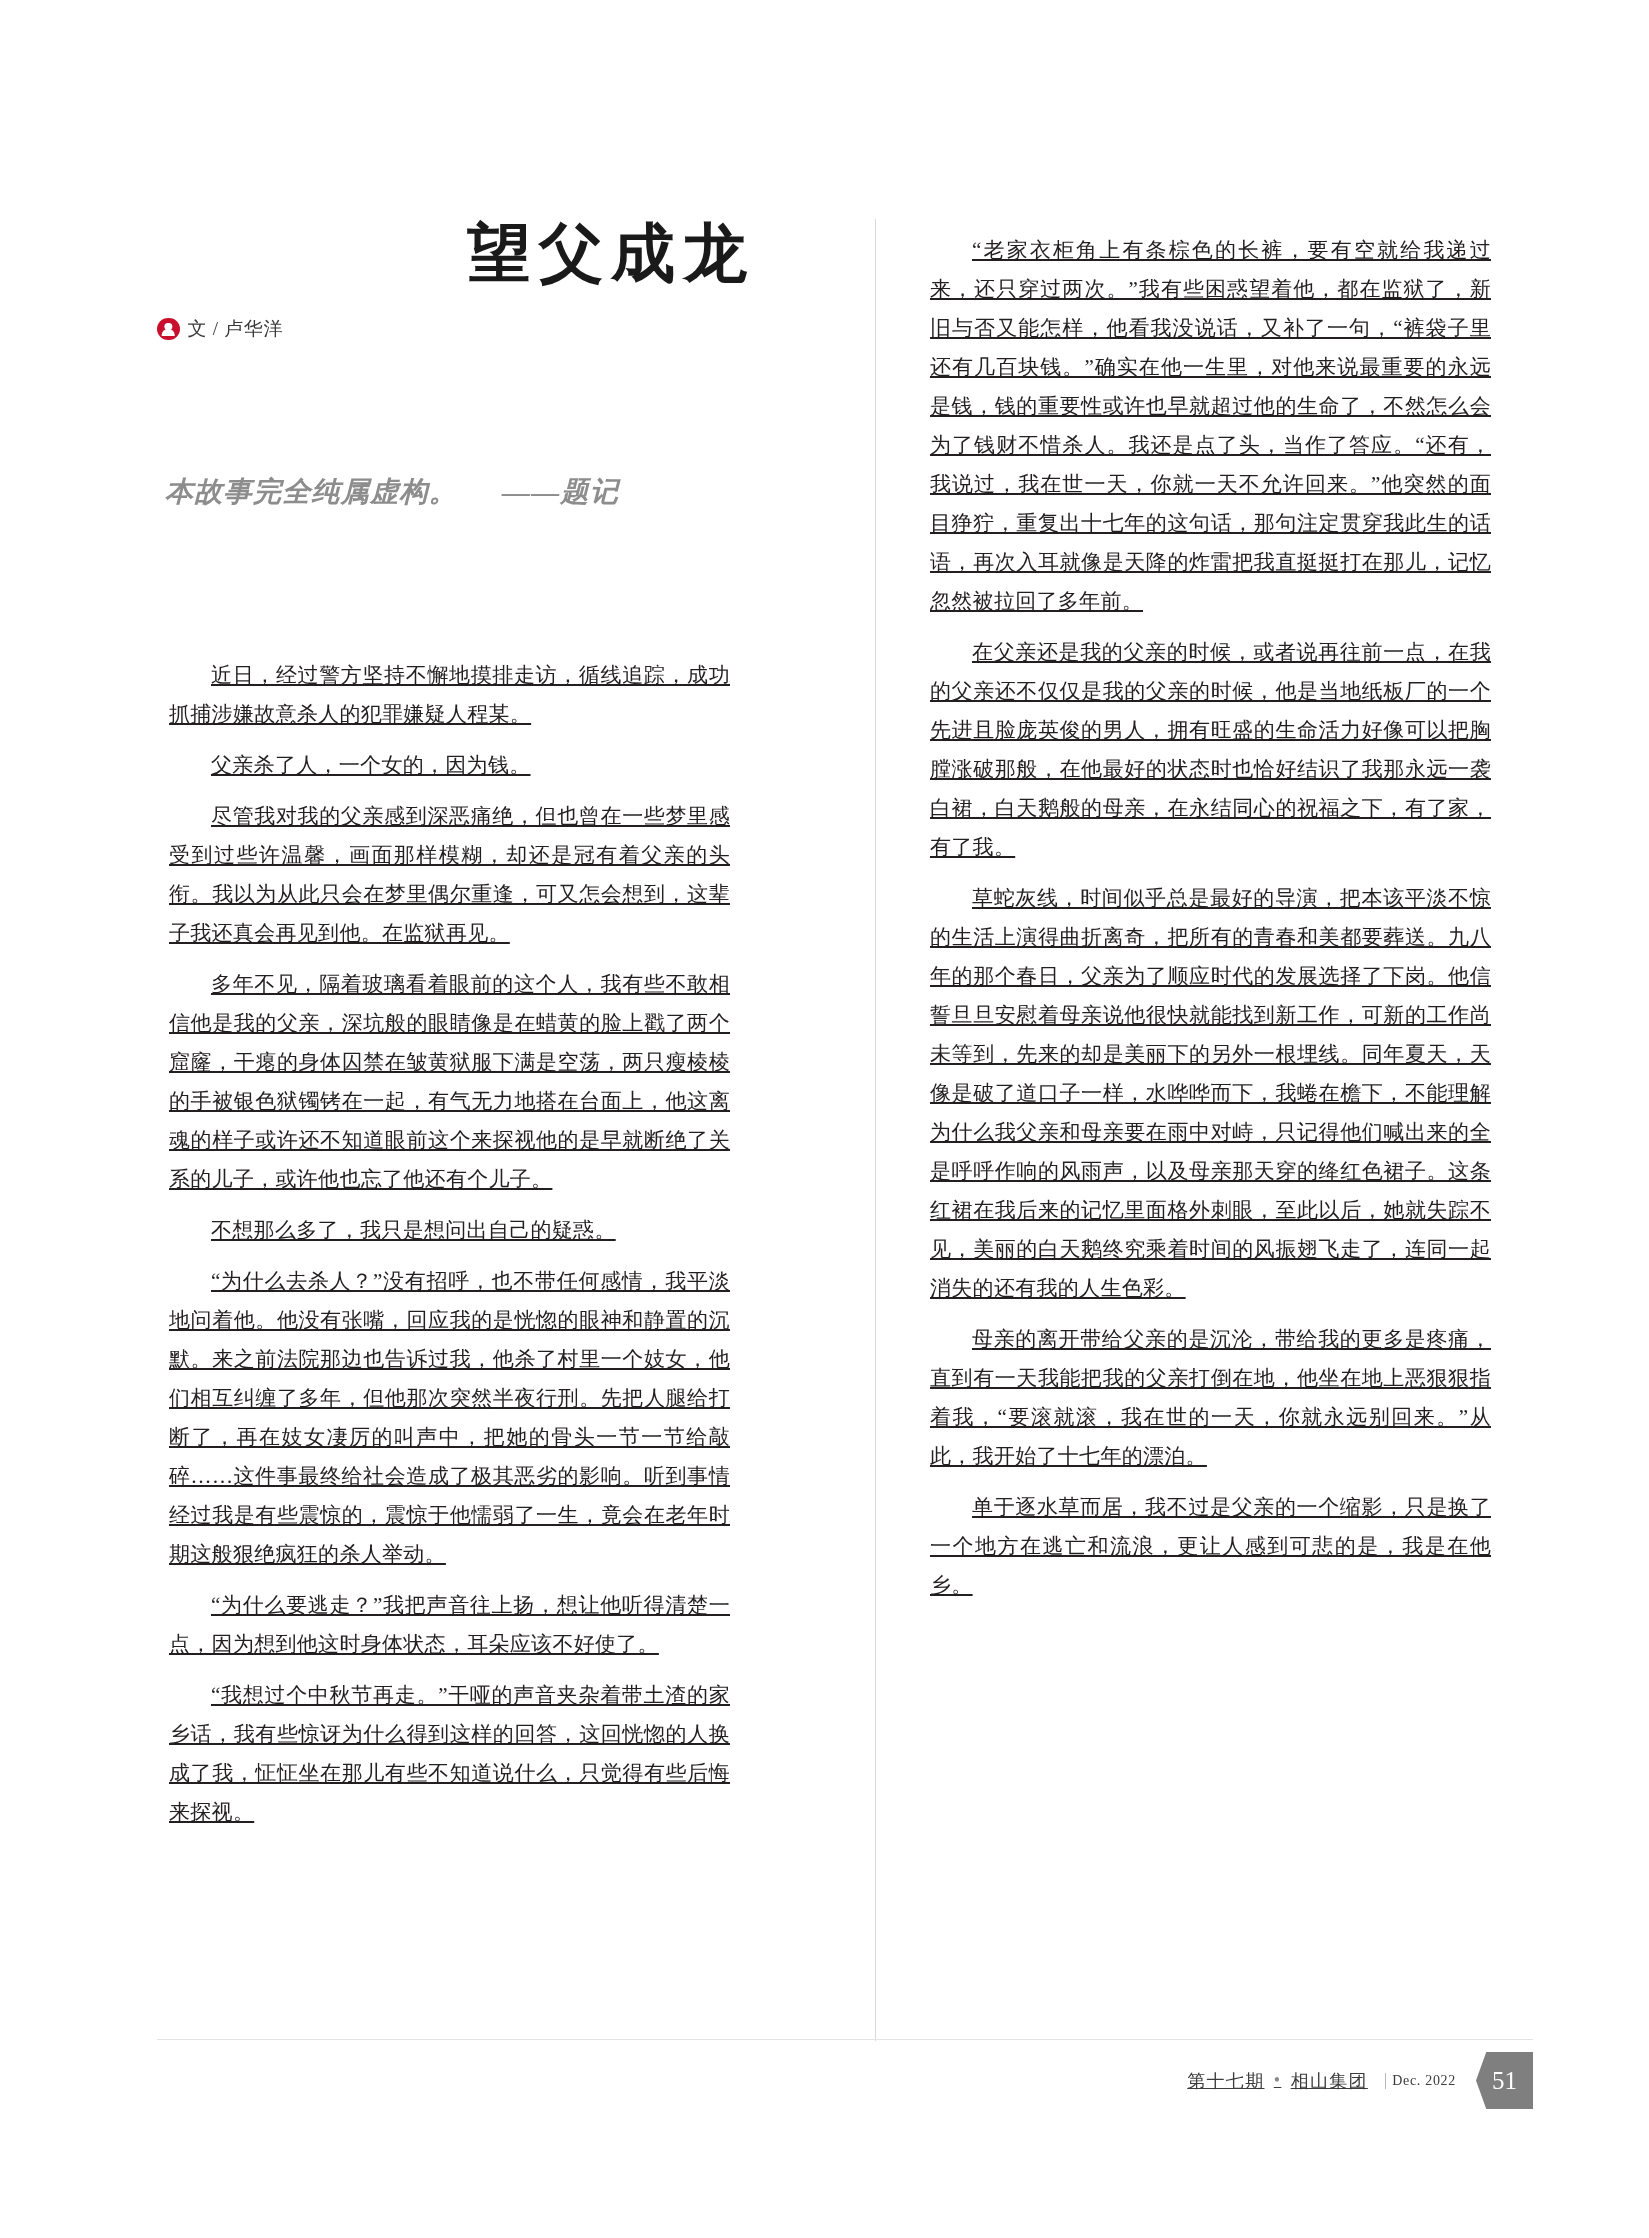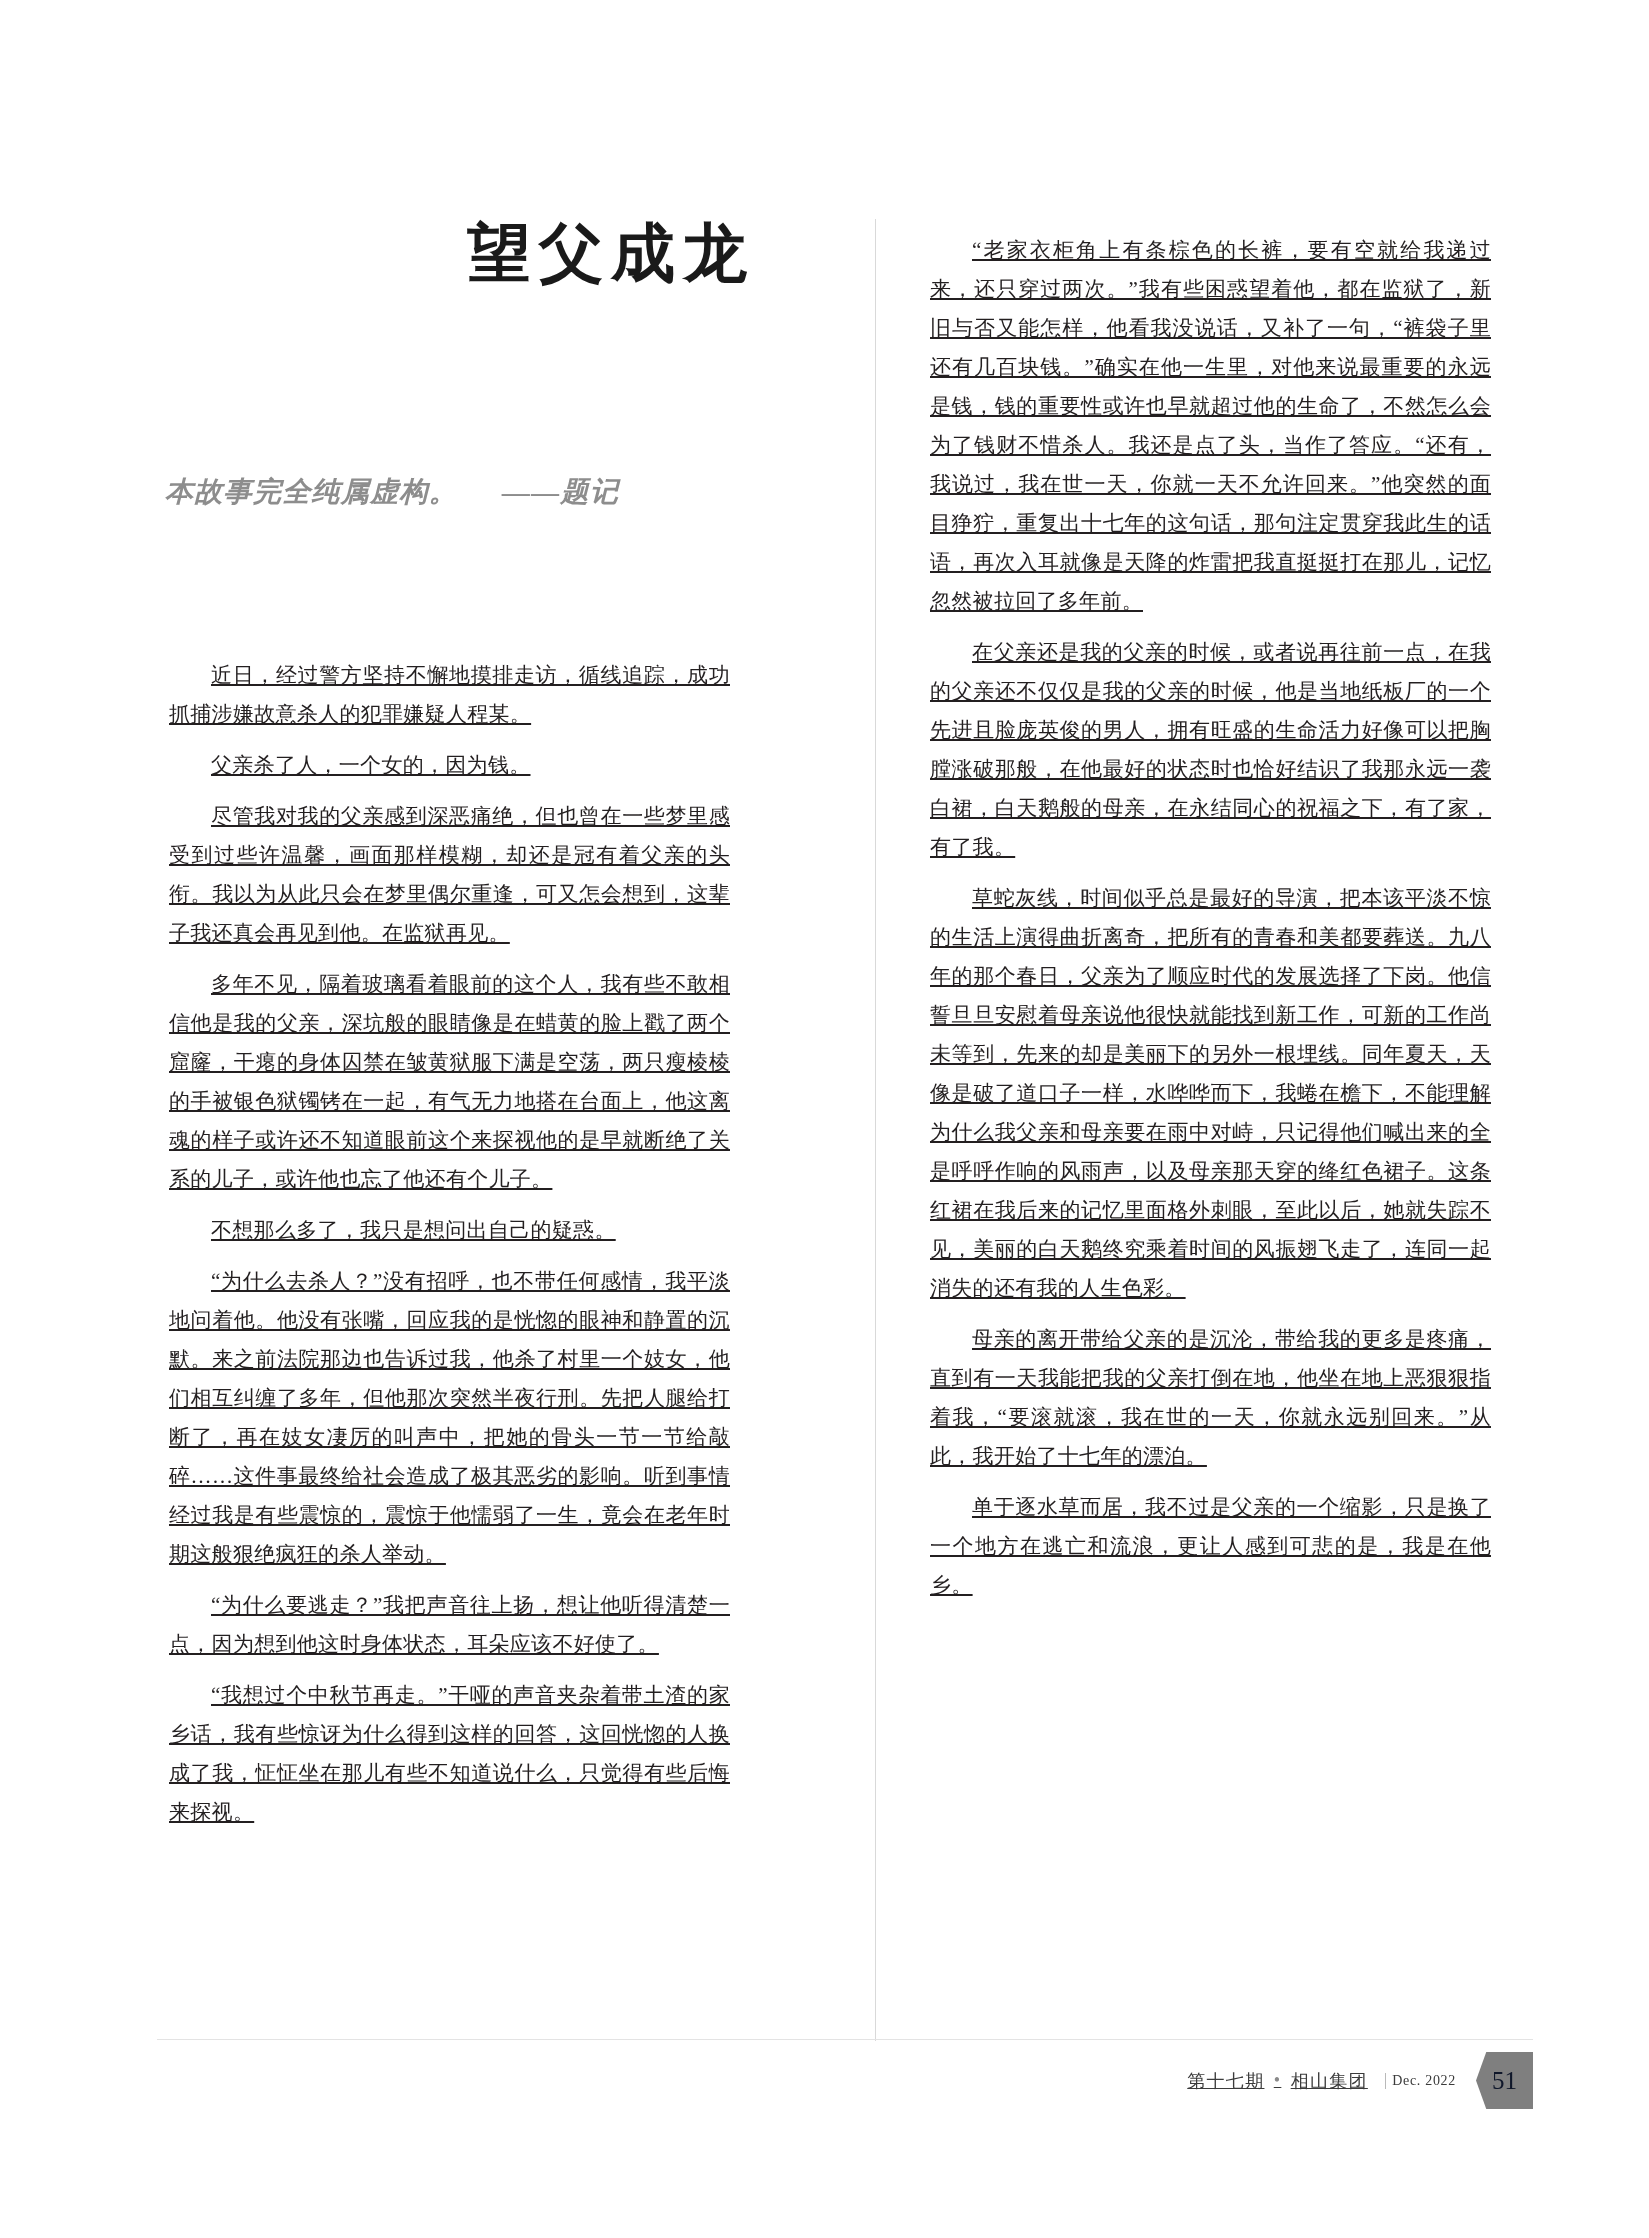--- a/index.html
+++ b/index.html
@@ -168,37 +168,41 @@
     color: #3b3b3b;
     padding-left: 6px;
     margin-left: 17.3px;
     border-left: 1.3px solid #b9b9b9;
   }
   .page-number-badge {
     margin-left: 20px;
     width: 57px;
     height: 57px;
     background: #7f7f7f;
-    color: #0f172a;
+    color: #ffffff;
     font-family: "Liberation Serif", "DejaVu Serif", serif;
     font-size: 25px;
     display: flex;
     align-items: center;
     justify-content: center;
     position: relative;
     clip-path: polygon(18% 0%, 100% 0%, 100% 100%, 18% 100%, 0% 50%);
   }
 </style>
 </head>
 <body>
 
 <div class="page">
 
   <div class="title-block">
     <h1 class="article-title">望父成龙</h1>
+    <div class="byline">
+      <span class="byline-icon"></span>
+      <span>文 / 卢华洋</span>
+    </div>
   </div>
 
   <div class="epigraph">
     <span>本故事完全纯属虚构。</span><span class="dash">——题记</span>
   </div>
 
   <div class="col-divider"></div>
 
   <div class="col col-left">
     <p>近日，经过警方坚持不懈地摸排走访，循线追踪，成功抓捕涉嫌故意杀人的犯罪嫌疑人程某。</p>

